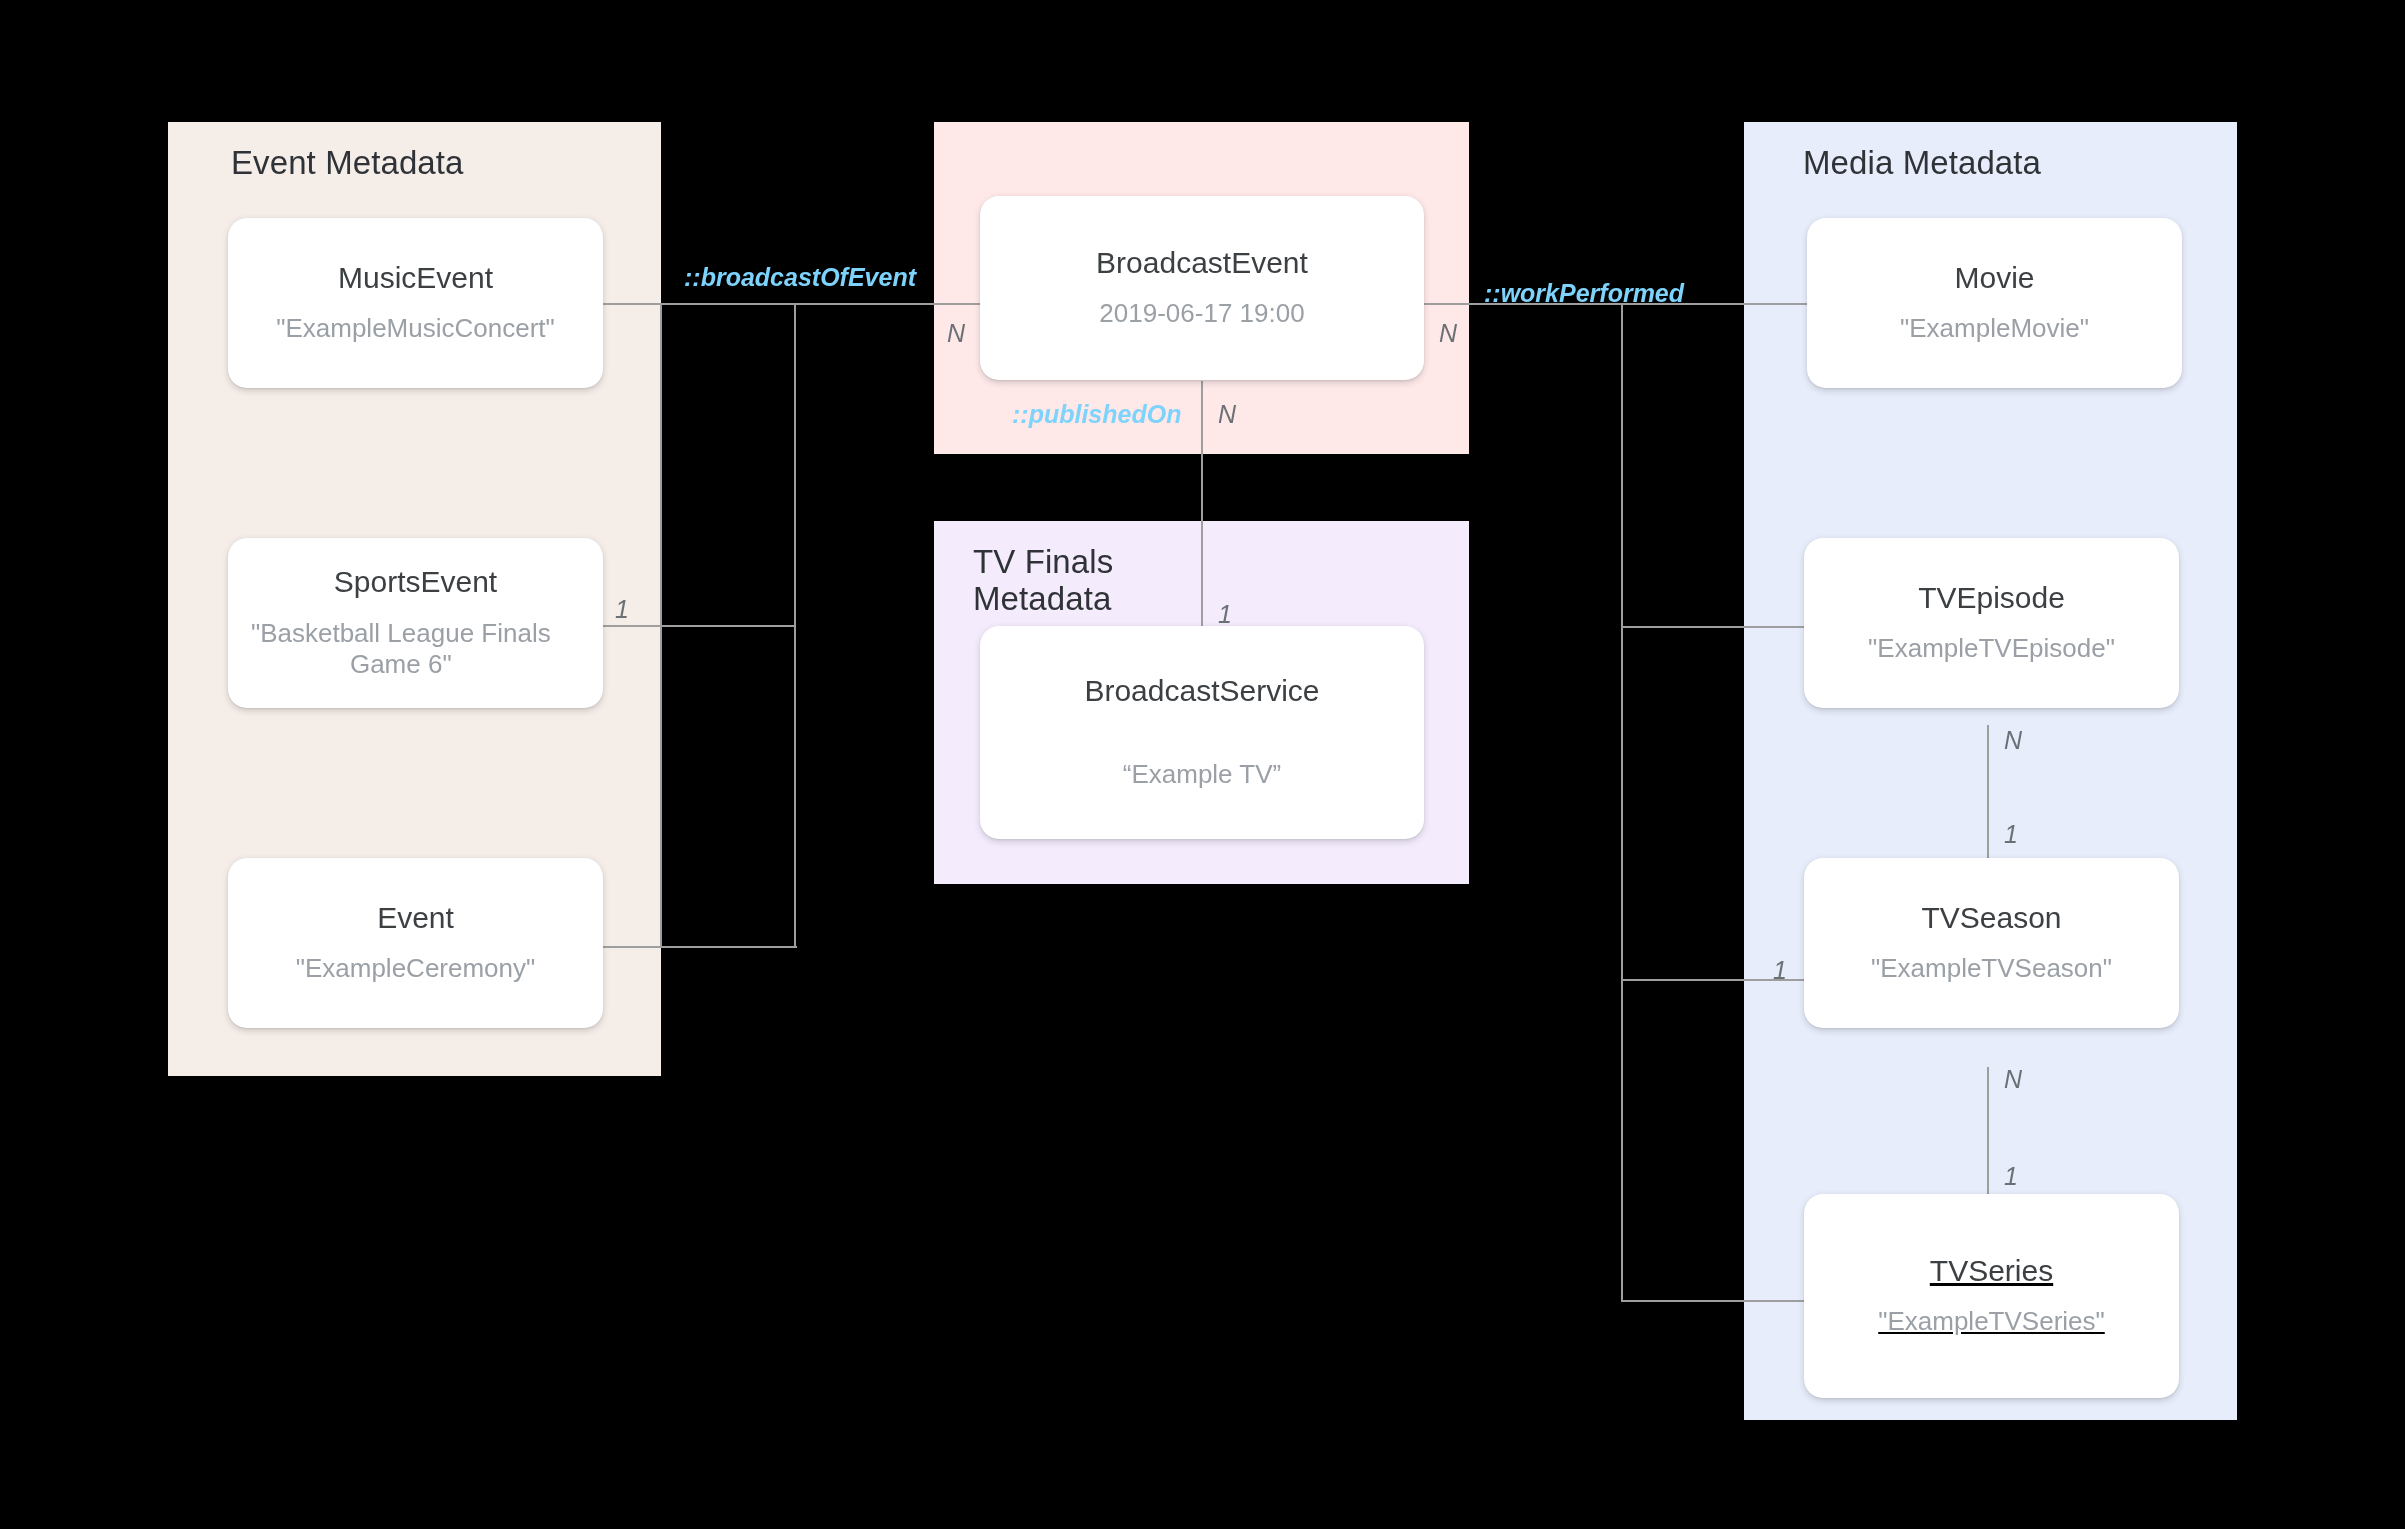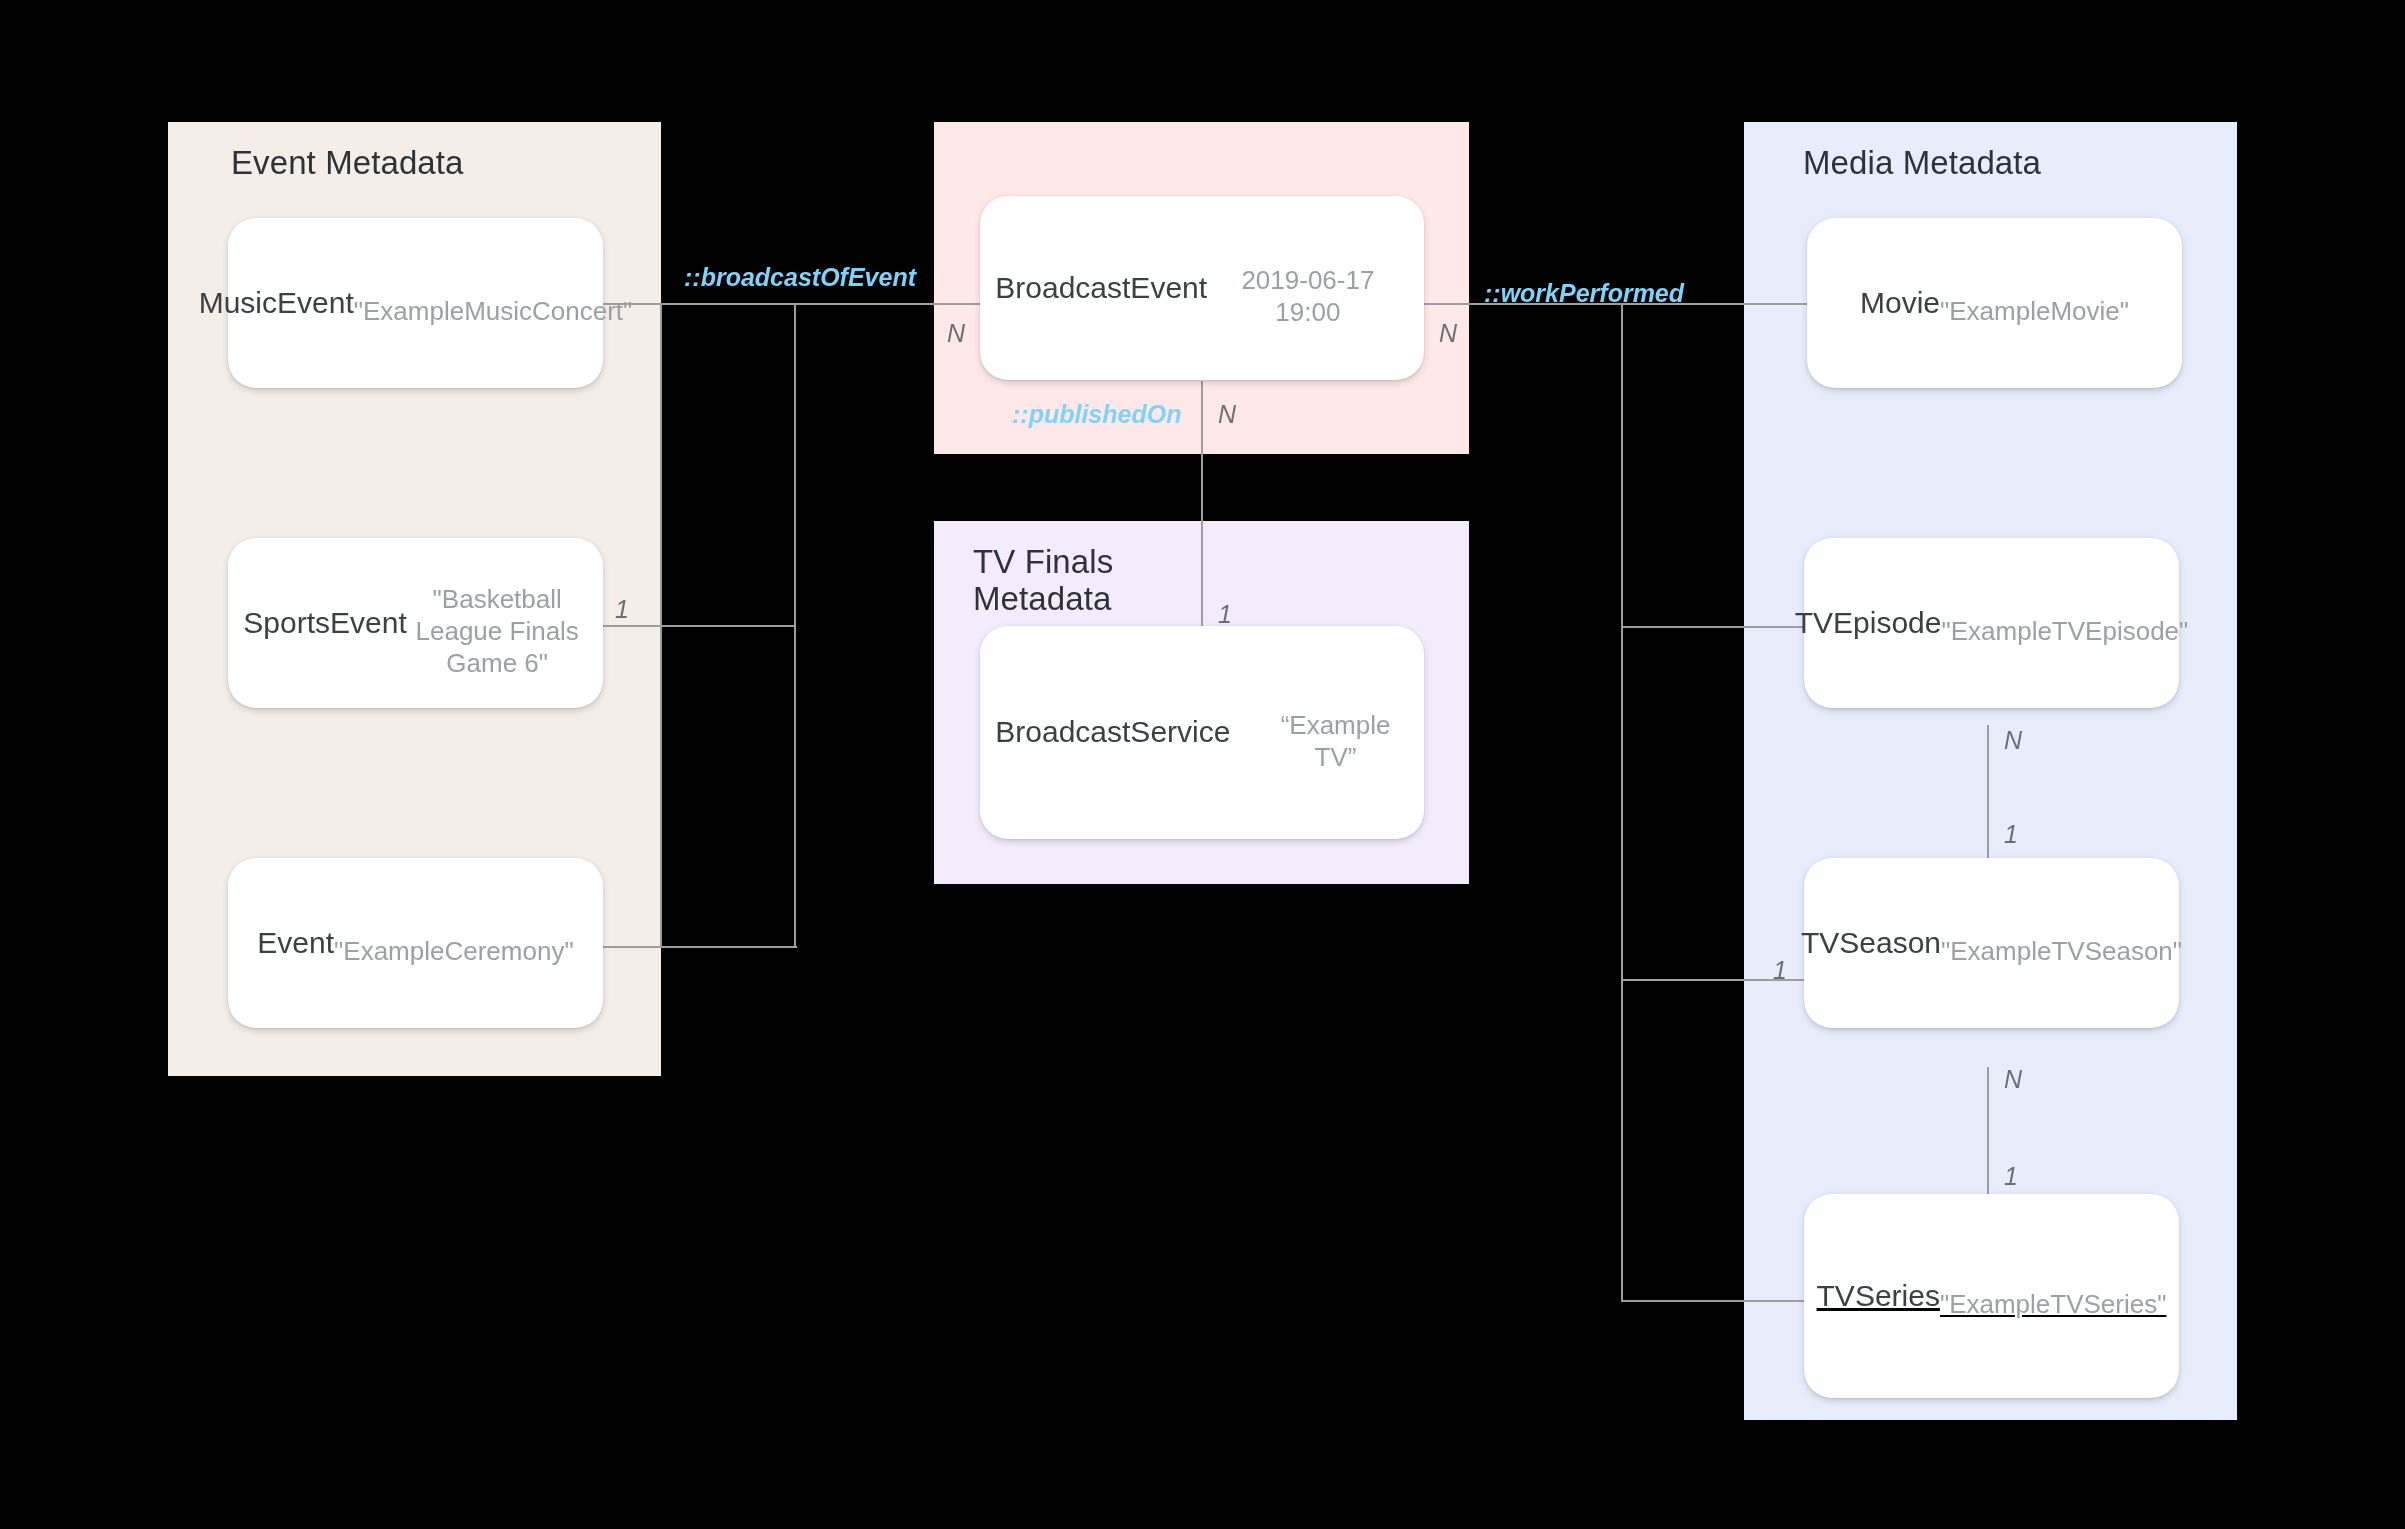--- a/index.html
+++ b/index.html
@@ -31,25 +31,24 @@
     font-weight: 400;
     letter-spacing: 0.1px;
     white-space: pre-line;
   }
 
   
   .card {
     position: absolute;
     box-sizing: border-box;
     background: #ffffff;
-    border-radius: 28px;
+    border-radius: 19px;
     box-shadow: 0 2.9px 6.7px rgba(60, 64, 70, 0.20), 0 1px 1.9px rgba(60,64,70,0.10);
     display: flex;
-    flex-direction: row;
-    align-items: center;
+    flex-direction: column;
     justify-content: center;
     padding: 9.6px 15.3px;
     z-index: 6;
   }
   .card-type {
     font-size: 30px;
     color: #3c4043;
     text-align: center;
     line-height: 1.15;
     white-space: nowrap;

